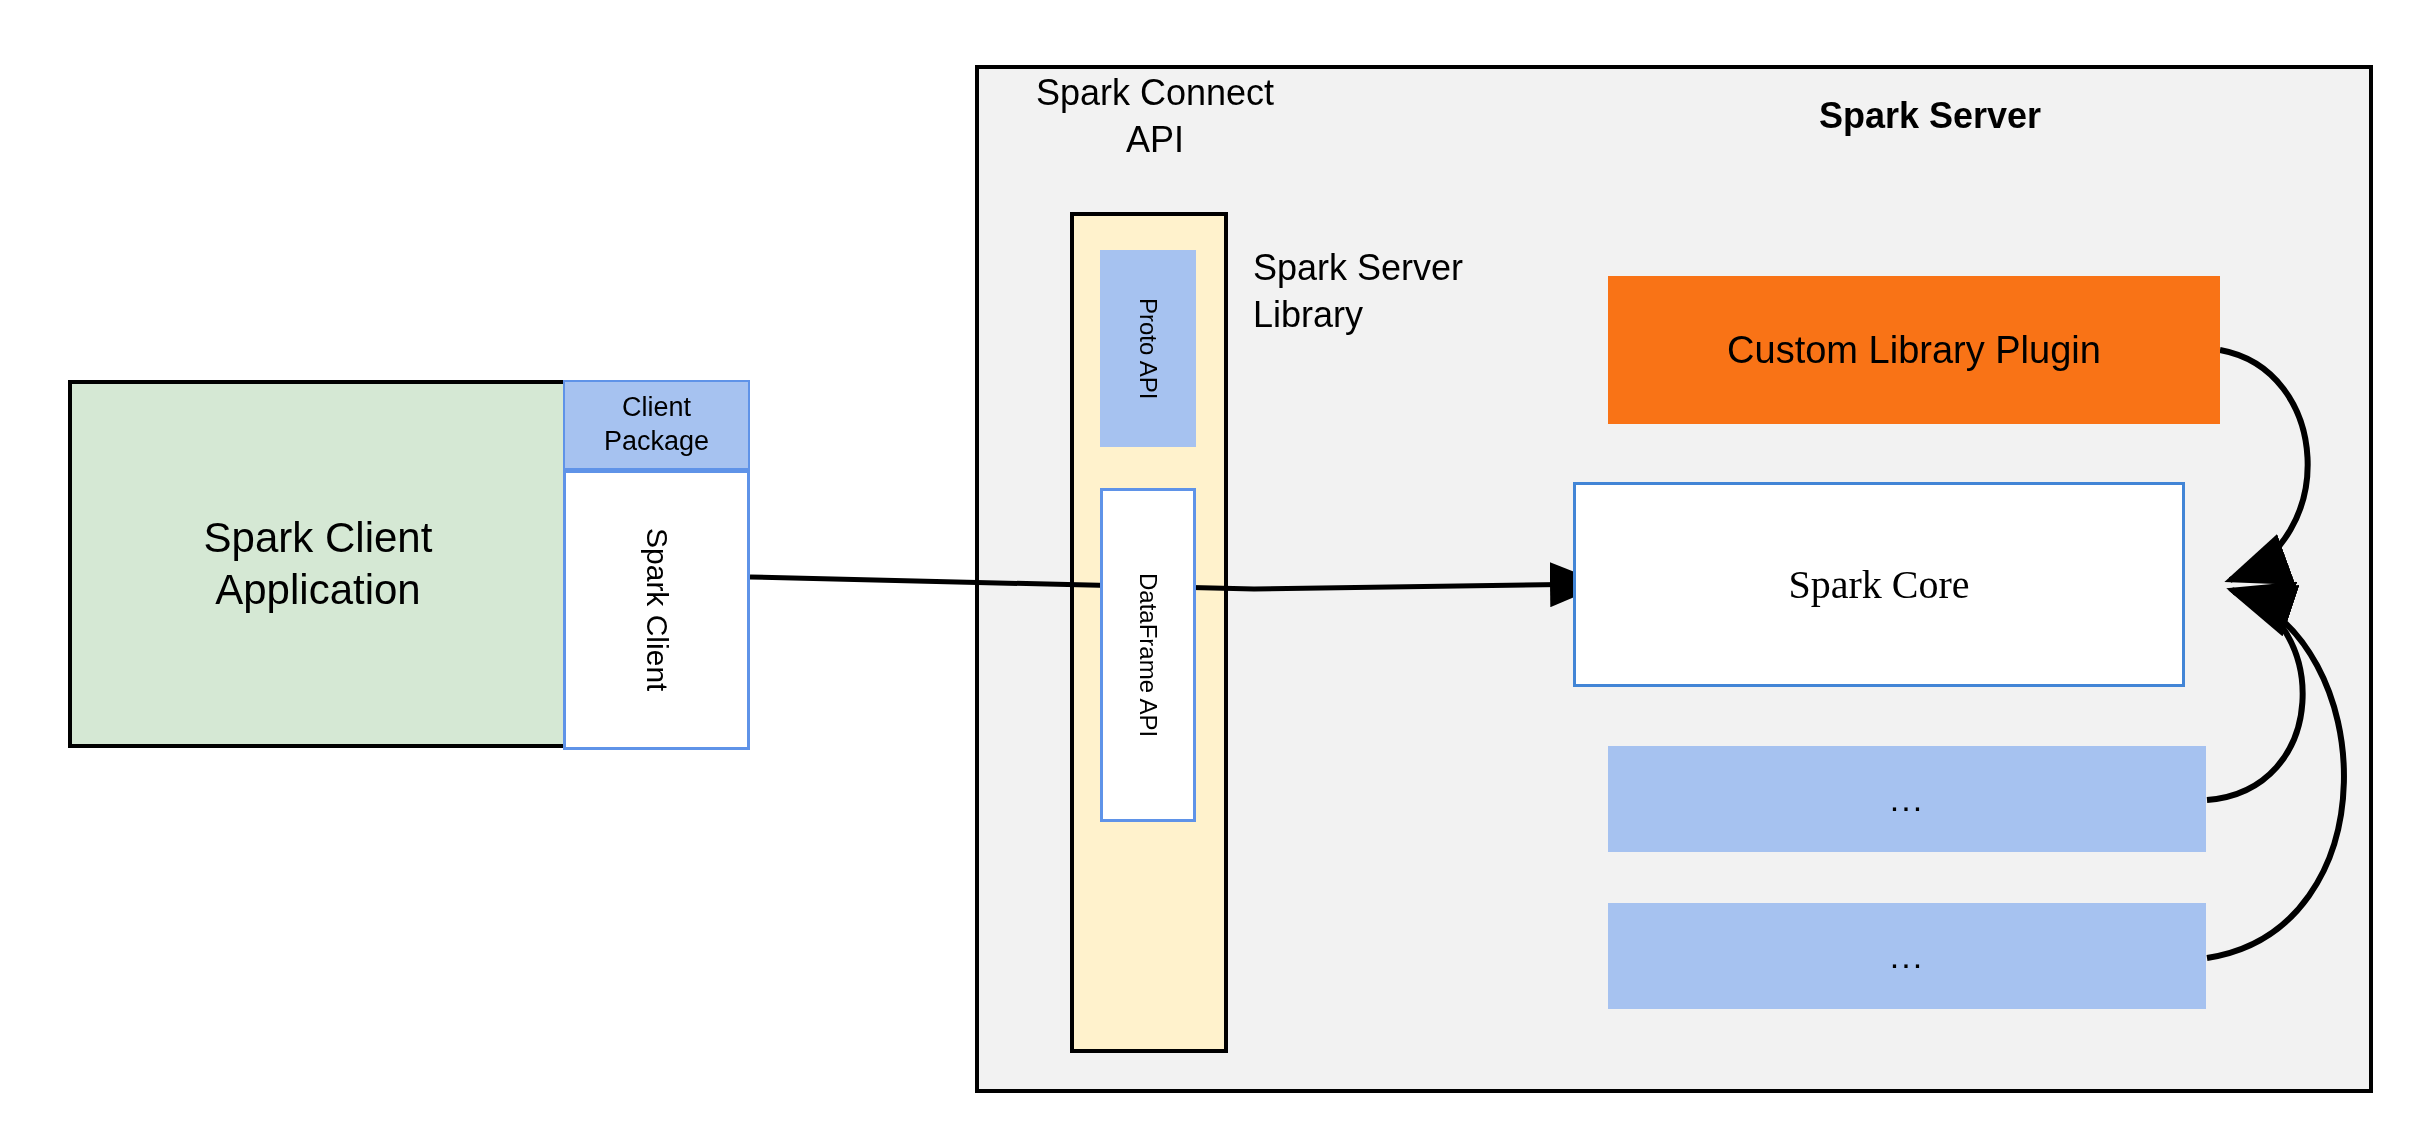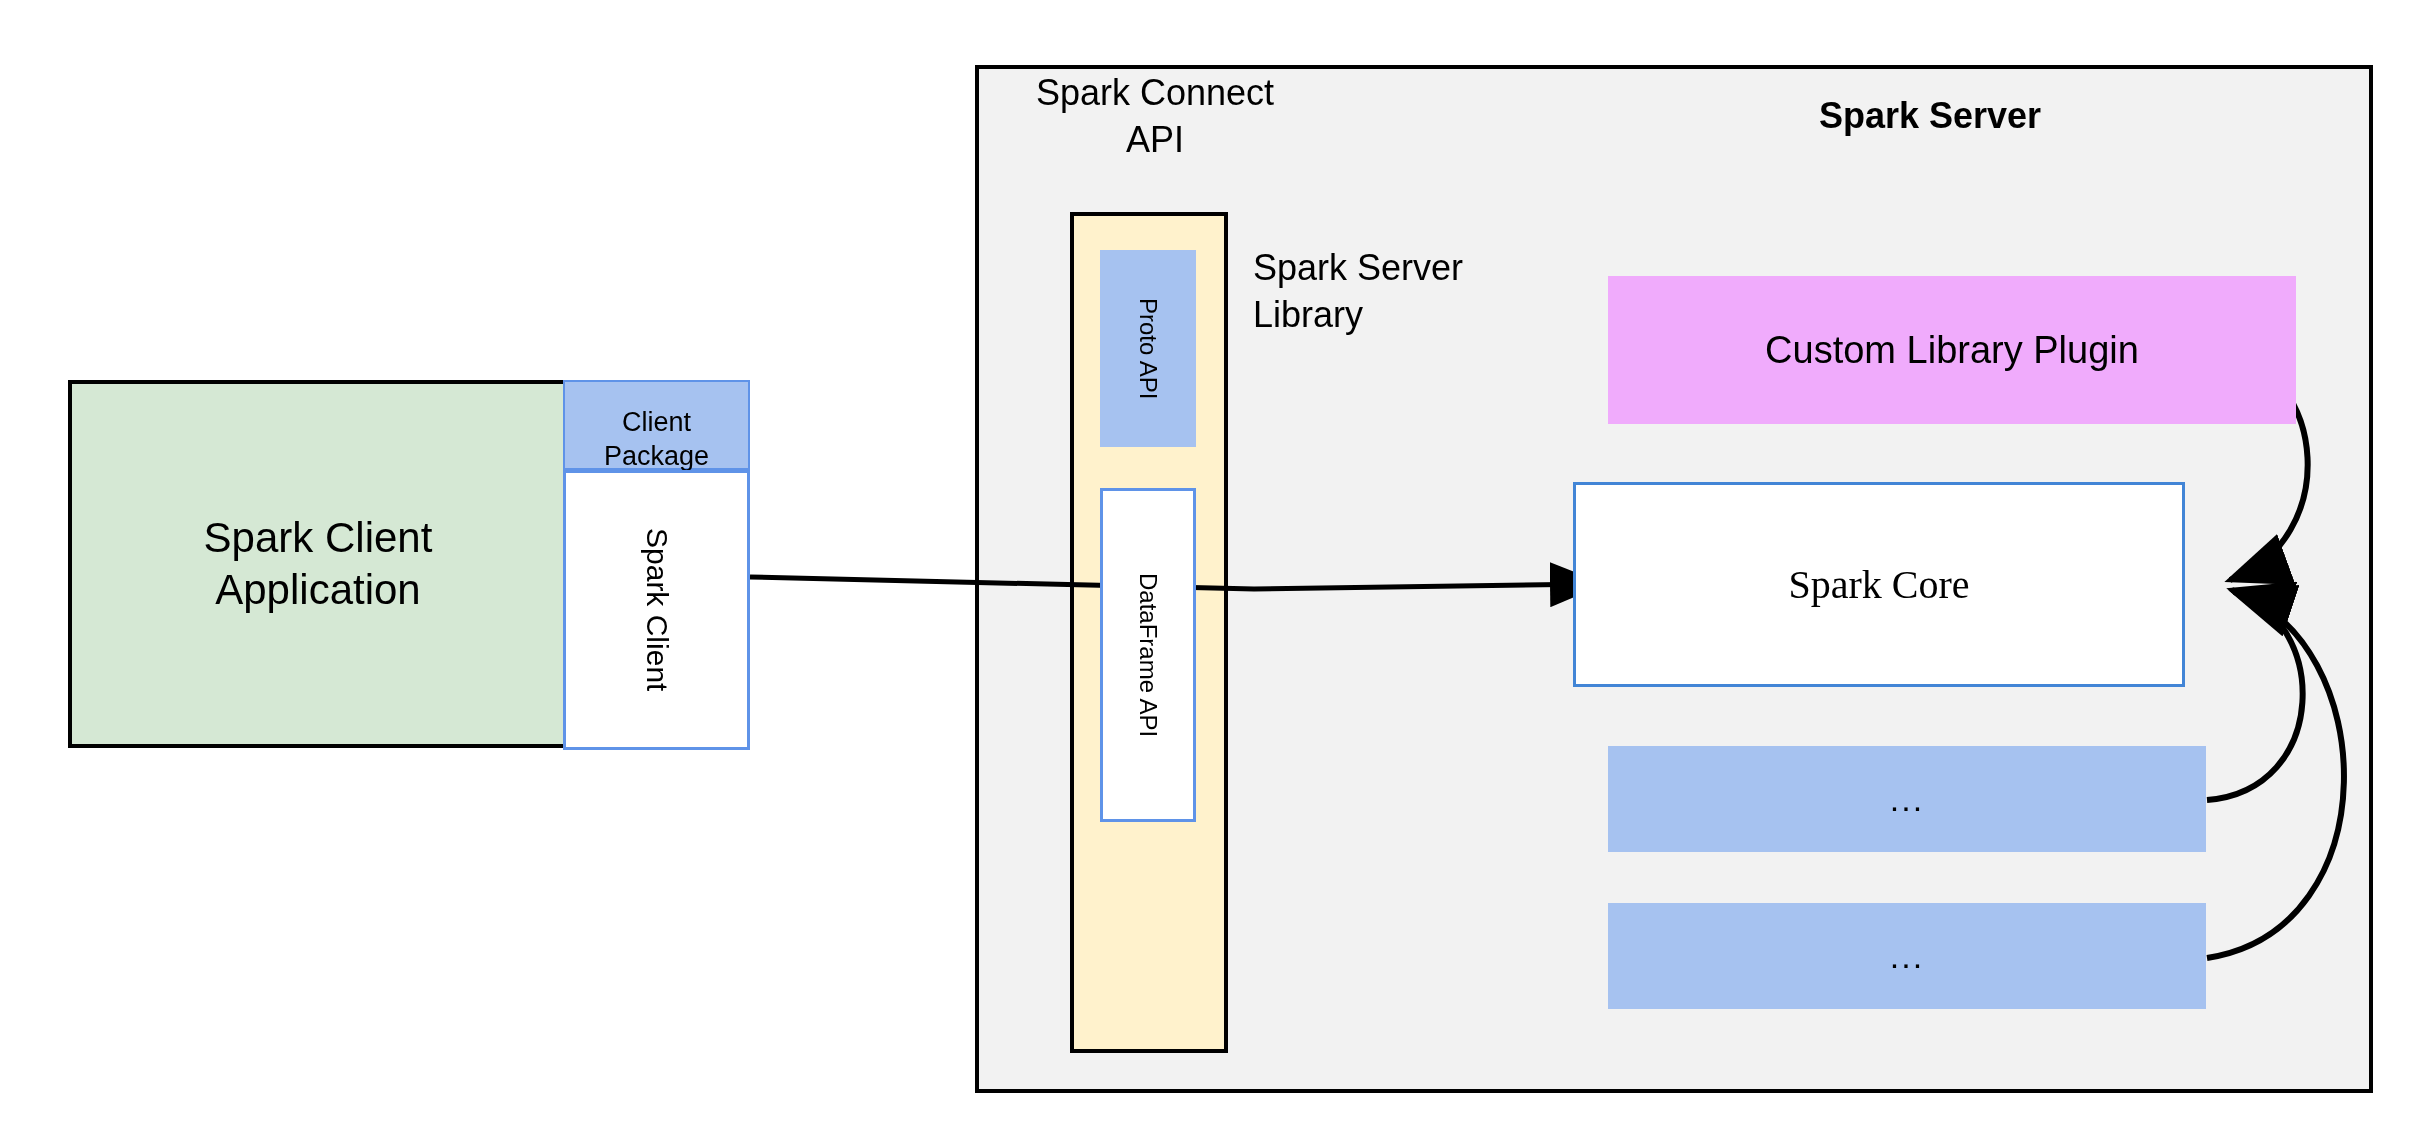--- a/index.html
+++ b/index.html
@@ -48,21 +48,20 @@
     background: #a6c2f0;
     border: 2px solid #5f93e8;
   }
   #client-package-label {
     position: absolute;
     left: 0; top: 0; width: 100%; height: 100%;
     font-size: 27px;
     color: #000000;
     line-height: 1.25;
     white-space: pre-line;
-    margin-top: 15px;
   }
 
   #spark-client-box {
     left: 563px; top: 470px; width: 187px; height: 280px;
     background: #ffffff;
     border: 3px solid #5f93e8;
   }
   #spark-client-label {
     position: absolute;
     left: 0; top: 0; width: 100%; height: 100%;
@@ -134,22 +133,22 @@
   }
 
   #dataframe-api-box {
     left: 1100px; top: 488px; width: 96px; height: 334px;
     background: #ffffff;
     border: 3px solid #5f93e8;
   }
 
   
   #custom-library-plugin-box {
-    left: 1608px; top: 276px; width: 688px; height: 148px;
-    background: #f0abfc;
+    left: 1608px; top: 276px; width: 612px; height: 148px;
+    background: #f97316;
   }
   #custom-library-plugin-label {
     position: absolute; left: 0; top: 0; width: 100%; height: 100%;
     font-size: 38px; color: #000000;
   }
 
   #spark-core-box {
     left: 1573px; top: 482px; width: 612px; height: 205px;
     background: #ffffff;
     border: 3px solid #4285d6;

